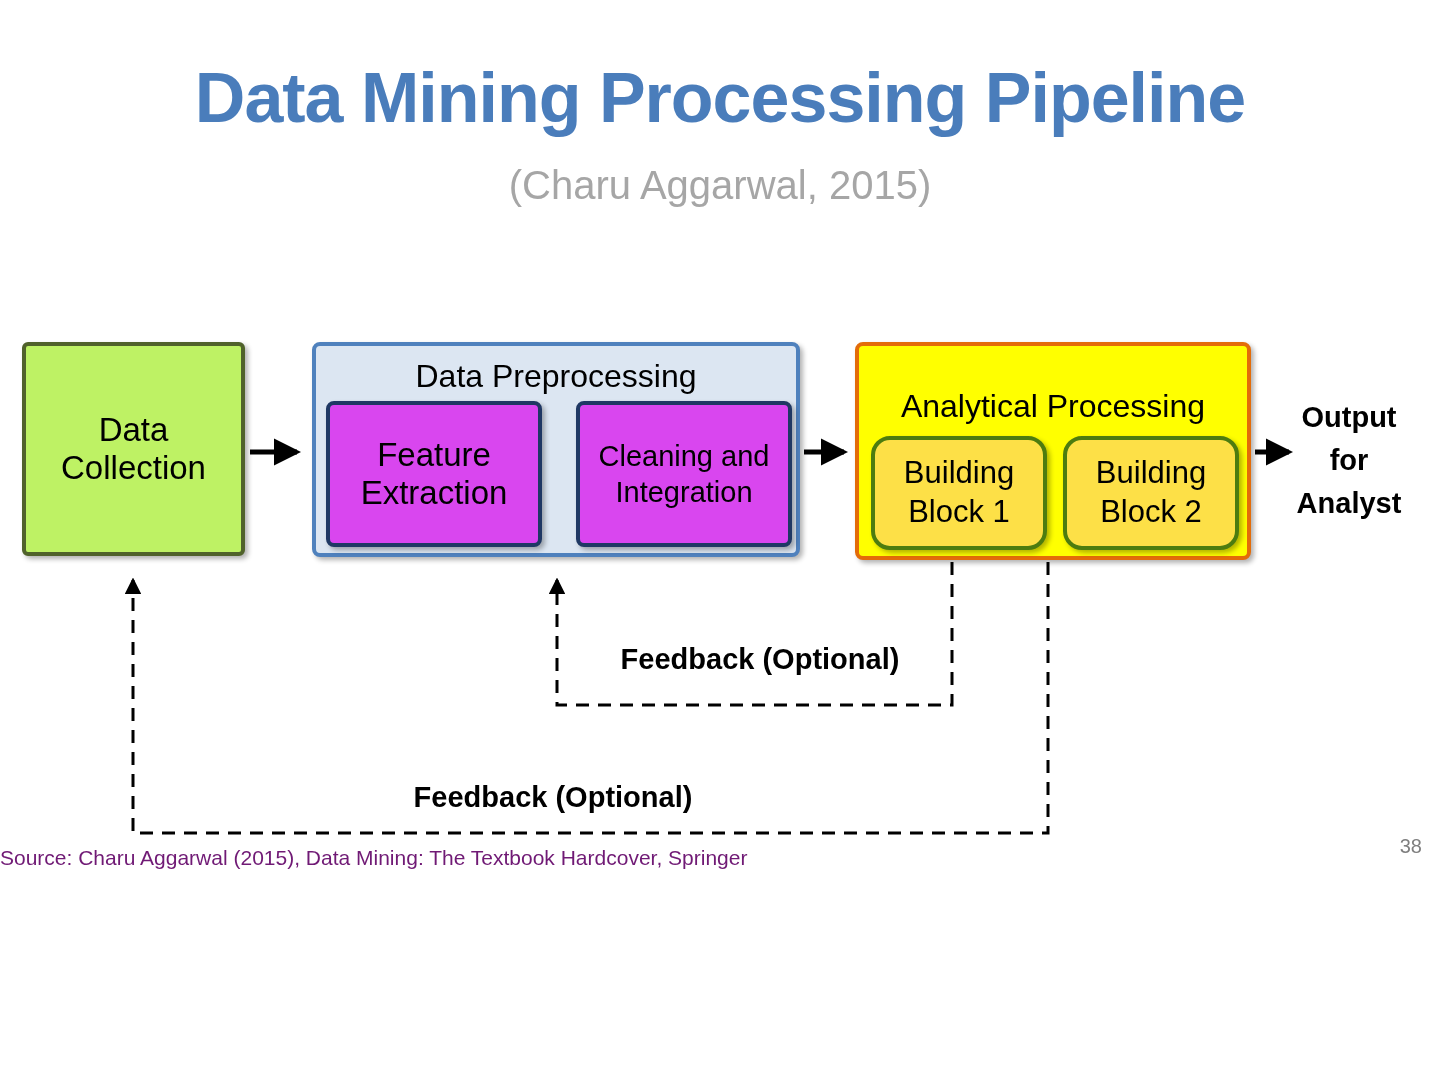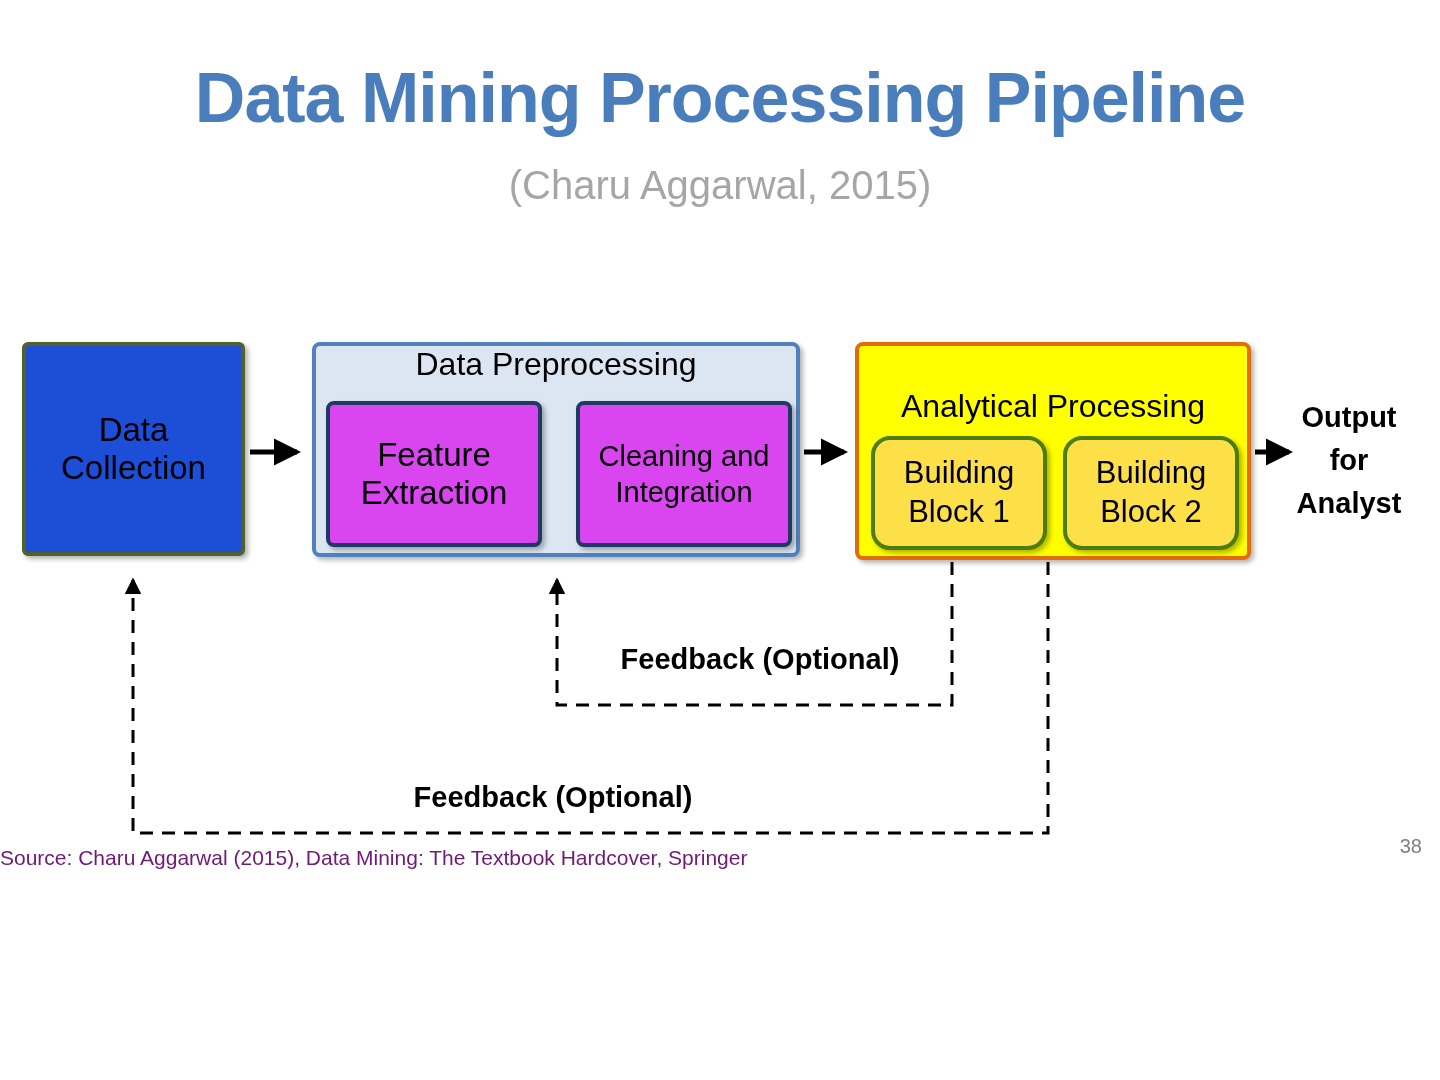--- a/index.html
+++ b/index.html
@@ -18,31 +18,31 @@
   .overlay { position:absolute; top:0; left:0; pointer-events:none; }
 
   .box {
     position:absolute; box-sizing:border-box; display:flex;
     align-items:center; justify-content:center; text-align:center;
   }
   .shadow { box-shadow:3px 3px 5px rgba(0,0,0,0.3); }
 
   .collection {
     left:22px; top:342px; width:223px; height:214px;
-    background:#1d4ed8; border:4px solid #50622b; border-radius:6px;
+    background:#bef264; border:4px solid #50622b; border-radius:6px;
     font-size:33px;
   }
   .collection .box-label { width:175px; }
 
   .preprocessing {
     position:absolute; box-sizing:border-box;
     left:312px; top:342px; width:488px; height:215px;
     background:#dce6f2; border:4px solid #4f81bd; border-radius:8px;
   }
-  .group-title { text-align:center; font-size:32px; }
+  .group-title { text-align:center; font-size:32px; margin-top:12px; }
   .analytical .group-title { margin-top:42px; }
 
   .inner {
     background:#d946ef; border:4px solid #1f3864; border-radius:8px;
   }
   .feature   { left:10px;  top:55px; width:216px; height:146px; font-size:33px; }
   .feature .box-label { width:185px; }
   .cleaning  { left:260px; top:55px; width:216px; height:146px; font-size:29px; line-height:1.25; }
   .cleaning .box-label { width:175px;text-align:center; }
 

